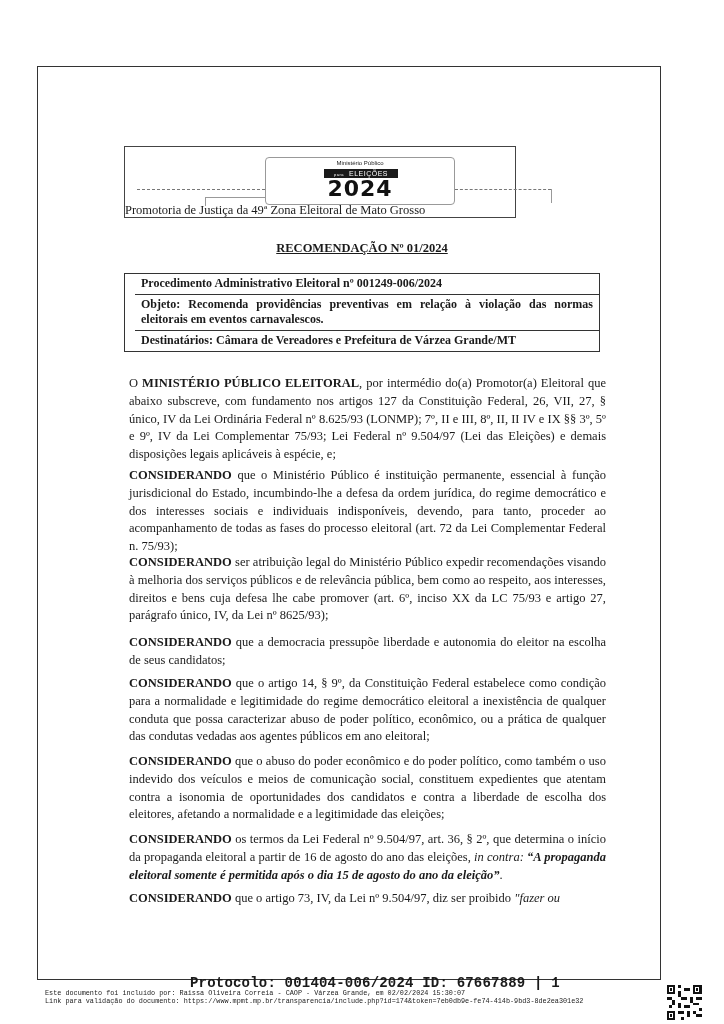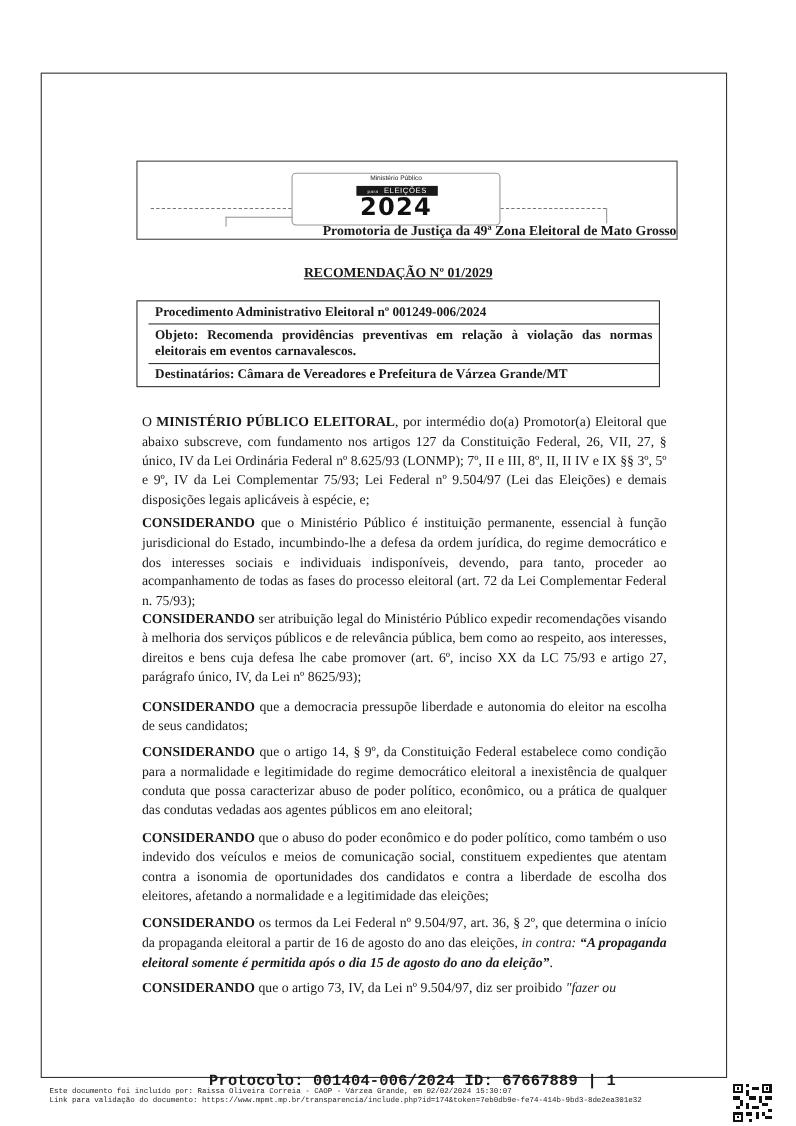--- a/index.html
+++ b/index.html
@@ -7,38 +7,38 @@
     .serif { font-family: "Liberation Serif", "DejaVu Serif", serif; }
     .mono { font-family: "Liberation Mono", "DejaVu Sans Mono", monospace; }
 
     .page-frame {
       position: absolute; left: 37px; top: 66px; width: 624px; height: 914px;
       border: 1.2px solid #333; box-sizing: border-box;
     }
 
     
     .letterhead {
-      position: absolute; left: 124px; top: 146px; width: 492px; height: 72px;
+      position: absolute; left: 124px; top: 146px; width: 392px; height: 72px;
       border: 1px solid #444; box-sizing: border-box;
     }
     .lh-line-left { position: absolute; left: 12px; top: 42px; width: 128px; border-top: 1px dashed #777; }
     .lh-line-right { position: absolute; left: 330px; top: 42px; width: 96px; border-top: 1px dashed #777; }
     .lh-bracket-left { position: absolute; left: 80px; top: 50px; width: 60px; height: 8px; border-top: 1px solid #999; border-left: 1px solid #999; }
     .lh-bracket-right { position: absolute; left: 330px; top: 42px; width: 96px; height: 14px; border-right: 1px solid #999; }
     .logo-box {
       position: absolute; left: 140px; top: 10px; width: 190px; height: 48px;
       border: 1px solid #999; border-radius: 4px; box-sizing: border-box;
     }
     .logo-small { position: absolute; left: 0; right: 0; top: 2px; text-align: center; font-family: "Liberation Sans", sans-serif; font-size: 6px; color: #222; }
     .logo-bar { position: absolute; left: 58px; top: 11px; width: 74px; height: 9px; background: #1a1a1a; color: #fff; font-family: "Liberation Sans", sans-serif; font-size: 7px; line-height: 9px; text-align: center; letter-spacing: 0.5px; }
     .logo-bar .para { font-size: 4px; margin-right: 5px; }
     .logo-year { position: absolute; left: 0; right: 0; top: 18px; text-align: center; font-family: "DejaVu Sans", sans-serif; font-weight: bold; font-size: 22px; letter-spacing: 1px; color: #111; line-height: 26px; }
     .lh-title {
-      position: absolute; left: 0; right: 0; top: 56px; text-align: right;
-      font-weight: bold; font-size: 12.5px;
+      position: absolute; left: 0; right: 0; top: 56px; text-align: left;
+      font-weight: normal; font-size: 12.5px;
     }
 
     .doc-title {
       position: absolute; left: 0; width: 724px; top: 241px; text-align: center;
       font-weight: bold; font-size: 12.5px; text-decoration: underline;
     }
 
     .info-box {
       position: absolute; left: 124px; top: 273px; width: 476px;
       border: 1px solid #333; box-sizing: border-box;
@@ -66,21 +66,21 @@
   <div class="lh-bracket-right"></div>
   <div class="lh-line-right"></div>
   <div class="logo-box">
     <div class="logo-small">Ministério Público</div>
     <div class="logo-bar"><span class="para">para</span><span>ELEIÇÕES</span></div>
     <div class="logo-year">2024</div>
   </div>
   <div class="lh-title">Promotoria de Justiça da 49ª Zona Eleitoral de Mato Grosso</div>
 </div>
 
-<div class="doc-title serif">RECOMENDAÇÃO Nº 01/2029</div>
+<div class="doc-title serif">RECOMENDAÇÃO Nº 01/2024</div>
 
 <div class="info-box serif">
   <div class="info-row">Procedimento Administrativo Eleitoral nº 001249-006/2024</div>
   <div class="info-row">Objeto: Recomenda providências preventivas em relação à violação das normas eleitorais em eventos carnavalescos.</div>
   <div class="info-row">Destinatários: Câmara de Vereadores e Prefeitura de Várzea Grande/MT</div>
 </div>
 
 <div class="body-text serif">
   <p class="p" style="top:370px"><span>O </span><b>MINISTÉRIO PÚBLICO ELEITORAL</b><span>, por intermédio do(a) Promotor(a) Eleitoral que abaixo subscreve, com fundamento nos artigos 127 da Constituição Federal, 26, VII, 27, § único, IV da Lei Ordinária Federal nº 8.625/93 (LONMP); 7º, II e III, 8º, II, II IV e IX §§ 3º, 5º e 9º, IV da Lei Complementar 75/93; Lei Federal nº 9.504/97 (Lei das Eleições) e demais disposições legais aplicáveis à espécie, e;</span></p>
 

